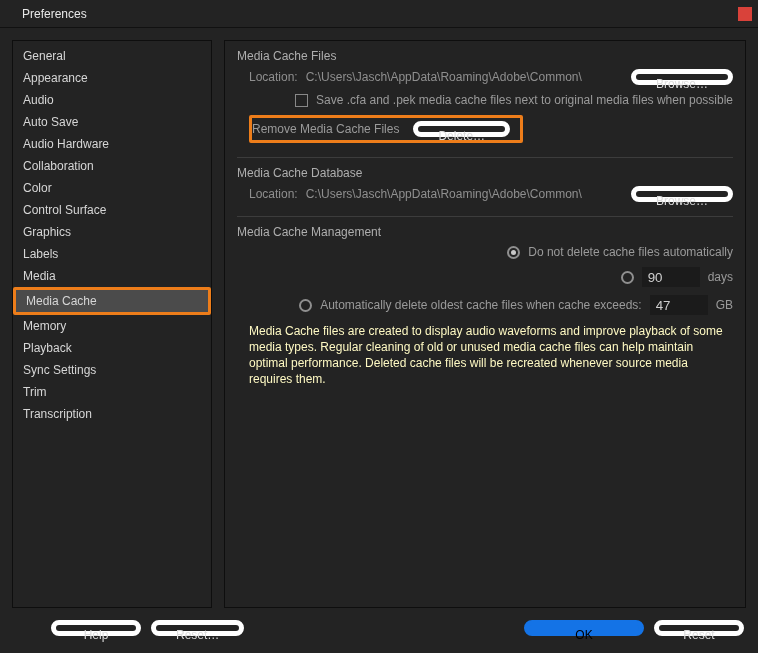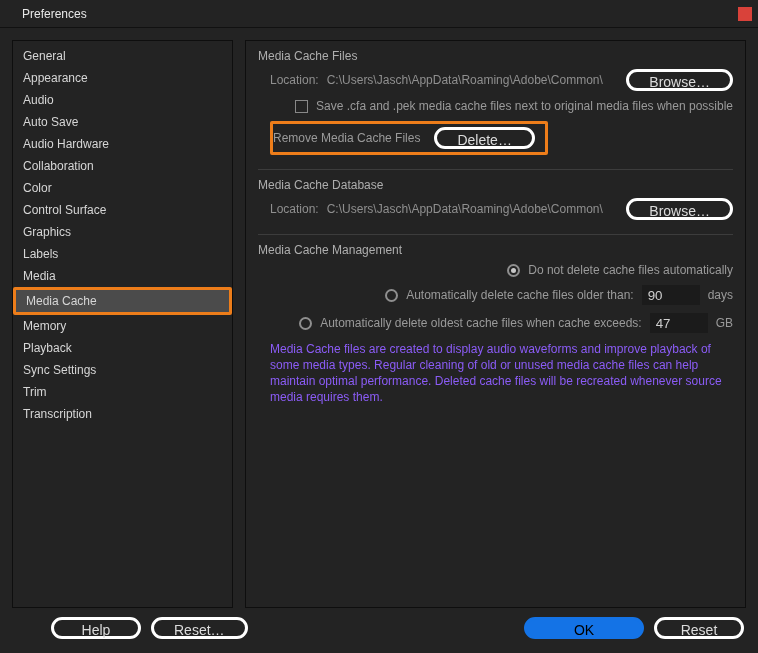--- a/index.html
+++ b/index.html
@@ -16,21 +16,21 @@
       background: #232323;
       display: flex;
       align-items: center;
       padding: 0 6px 0 22px;
       border-bottom: 1px solid #111;
     }
     .titlebar-title { color: #e8e8e8; flex: 1; }
     .close-square { width: 14px; height: 14px; background: #d9423a; }
     .outer { padding: 12px 12px 0 12px; height: 580px; display: flex; gap: 12px; }
     .sidebar {
-      width: 221px;
+      width: 200px;
       border: 1px solid #0e0e0e;
       background: #232323;
       display: flex; flex-direction: column;
       padding: 4px 0;
     }
     .sidebar-item {
       padding: 3px 10px;
       color: #d6d6d6;
       cursor: pointer;
       line-height: 16px;
@@ -47,27 +47,27 @@
       overflow: hidden;
     }
     .section { margin-top: 8px; }
     .section-title { color: #aeaeae; margin-bottom: 6px; }
     .section-body { padding-left: 12px; display: flex; flex-direction: column; gap: 8px; }
     .hr { border-top: 1px solid #3c3c3c; margin-top: 14px; }
     .row { display: flex; align-items: center; gap: 8px; justify-content: flex-end; }
     .label-dim { color: #8f8f8f; }
     .path { color: #8f8f8f; flex: 1; }
     .btn {
-      border: 3px solid #ffffff;
+      border: 5px solid #ffffff;
       background: transparent;
       color: #dcdcdc;
       border-radius: 12px;
-      height: 22px;
+      height: 16px;
       padding: 0 20px;
-      font-size: 14px;
+      font-size: 12px;
       cursor: pointer;
       min-width: 90px;
       text-align: center;
       line-height: 20px;
     }
     .btn.primary { background: #1473e6; border-color: #1473e6; color: #000000; }
     .chk {
       width: 13px; height: 13px;
       border: 1px solid #888; background: transparent;
       display: inline-block; flex-shrink: 0;
@@ -85,21 +85,21 @@
       width: 58px; height: 20px;
       background: #1b1b1b; color: #cfcfcf;
       border: none; padding: 0 6px;
     }
     .remove-row-wrap {
       display: inline-flex;
       align-items: center;
       padding: 3px 10px 3px 0;
       justify-content: flex-end;
     }
-    .info { color: #8b5cf6; line-height: 16px; max-width: 480px; }
+    .info { color: #fef9c3; line-height: 16px; max-width: 480px; }
     .footer {
       height: 40px;
       display: flex; align-items: center; gap: 10px;
       padding: 0 14px;
       margin-left: 37px;
     }
     .footer .spacer { flex: 1; }
   </style>
 </head>
 <body>
@@ -174,21 +174,20 @@
 
     <div class="section">
       <div class="section-title">Media Cache Management</div>
       <div class="section-body">
         <div class="row">
           <span class="radio selected"></span>
           <span>Do not delete cache files automatically</span>
         </div>
         <div class="row">
           <span class="radio"></span>
-          <span>Automatically delete cache files older than:</span>
           <input class="numbox" value="90" style="">
           <span>days</span>
         </div>
         <div class="row">
           <span class="radio"></span>
           <span>Automatically delete oldest cache files when cache exceeds:</span>
           <input class="numbox" value="47" style="">
           <span>GB</span>
         </div>
         <div class="info">Media Cache files are created to display audio waveforms and improve playback of some media types.  Regular cleaning of old or unused media cache files can help maintain optimal performance. Deleted cache files will be recreated whenever source media requires them.</div>

